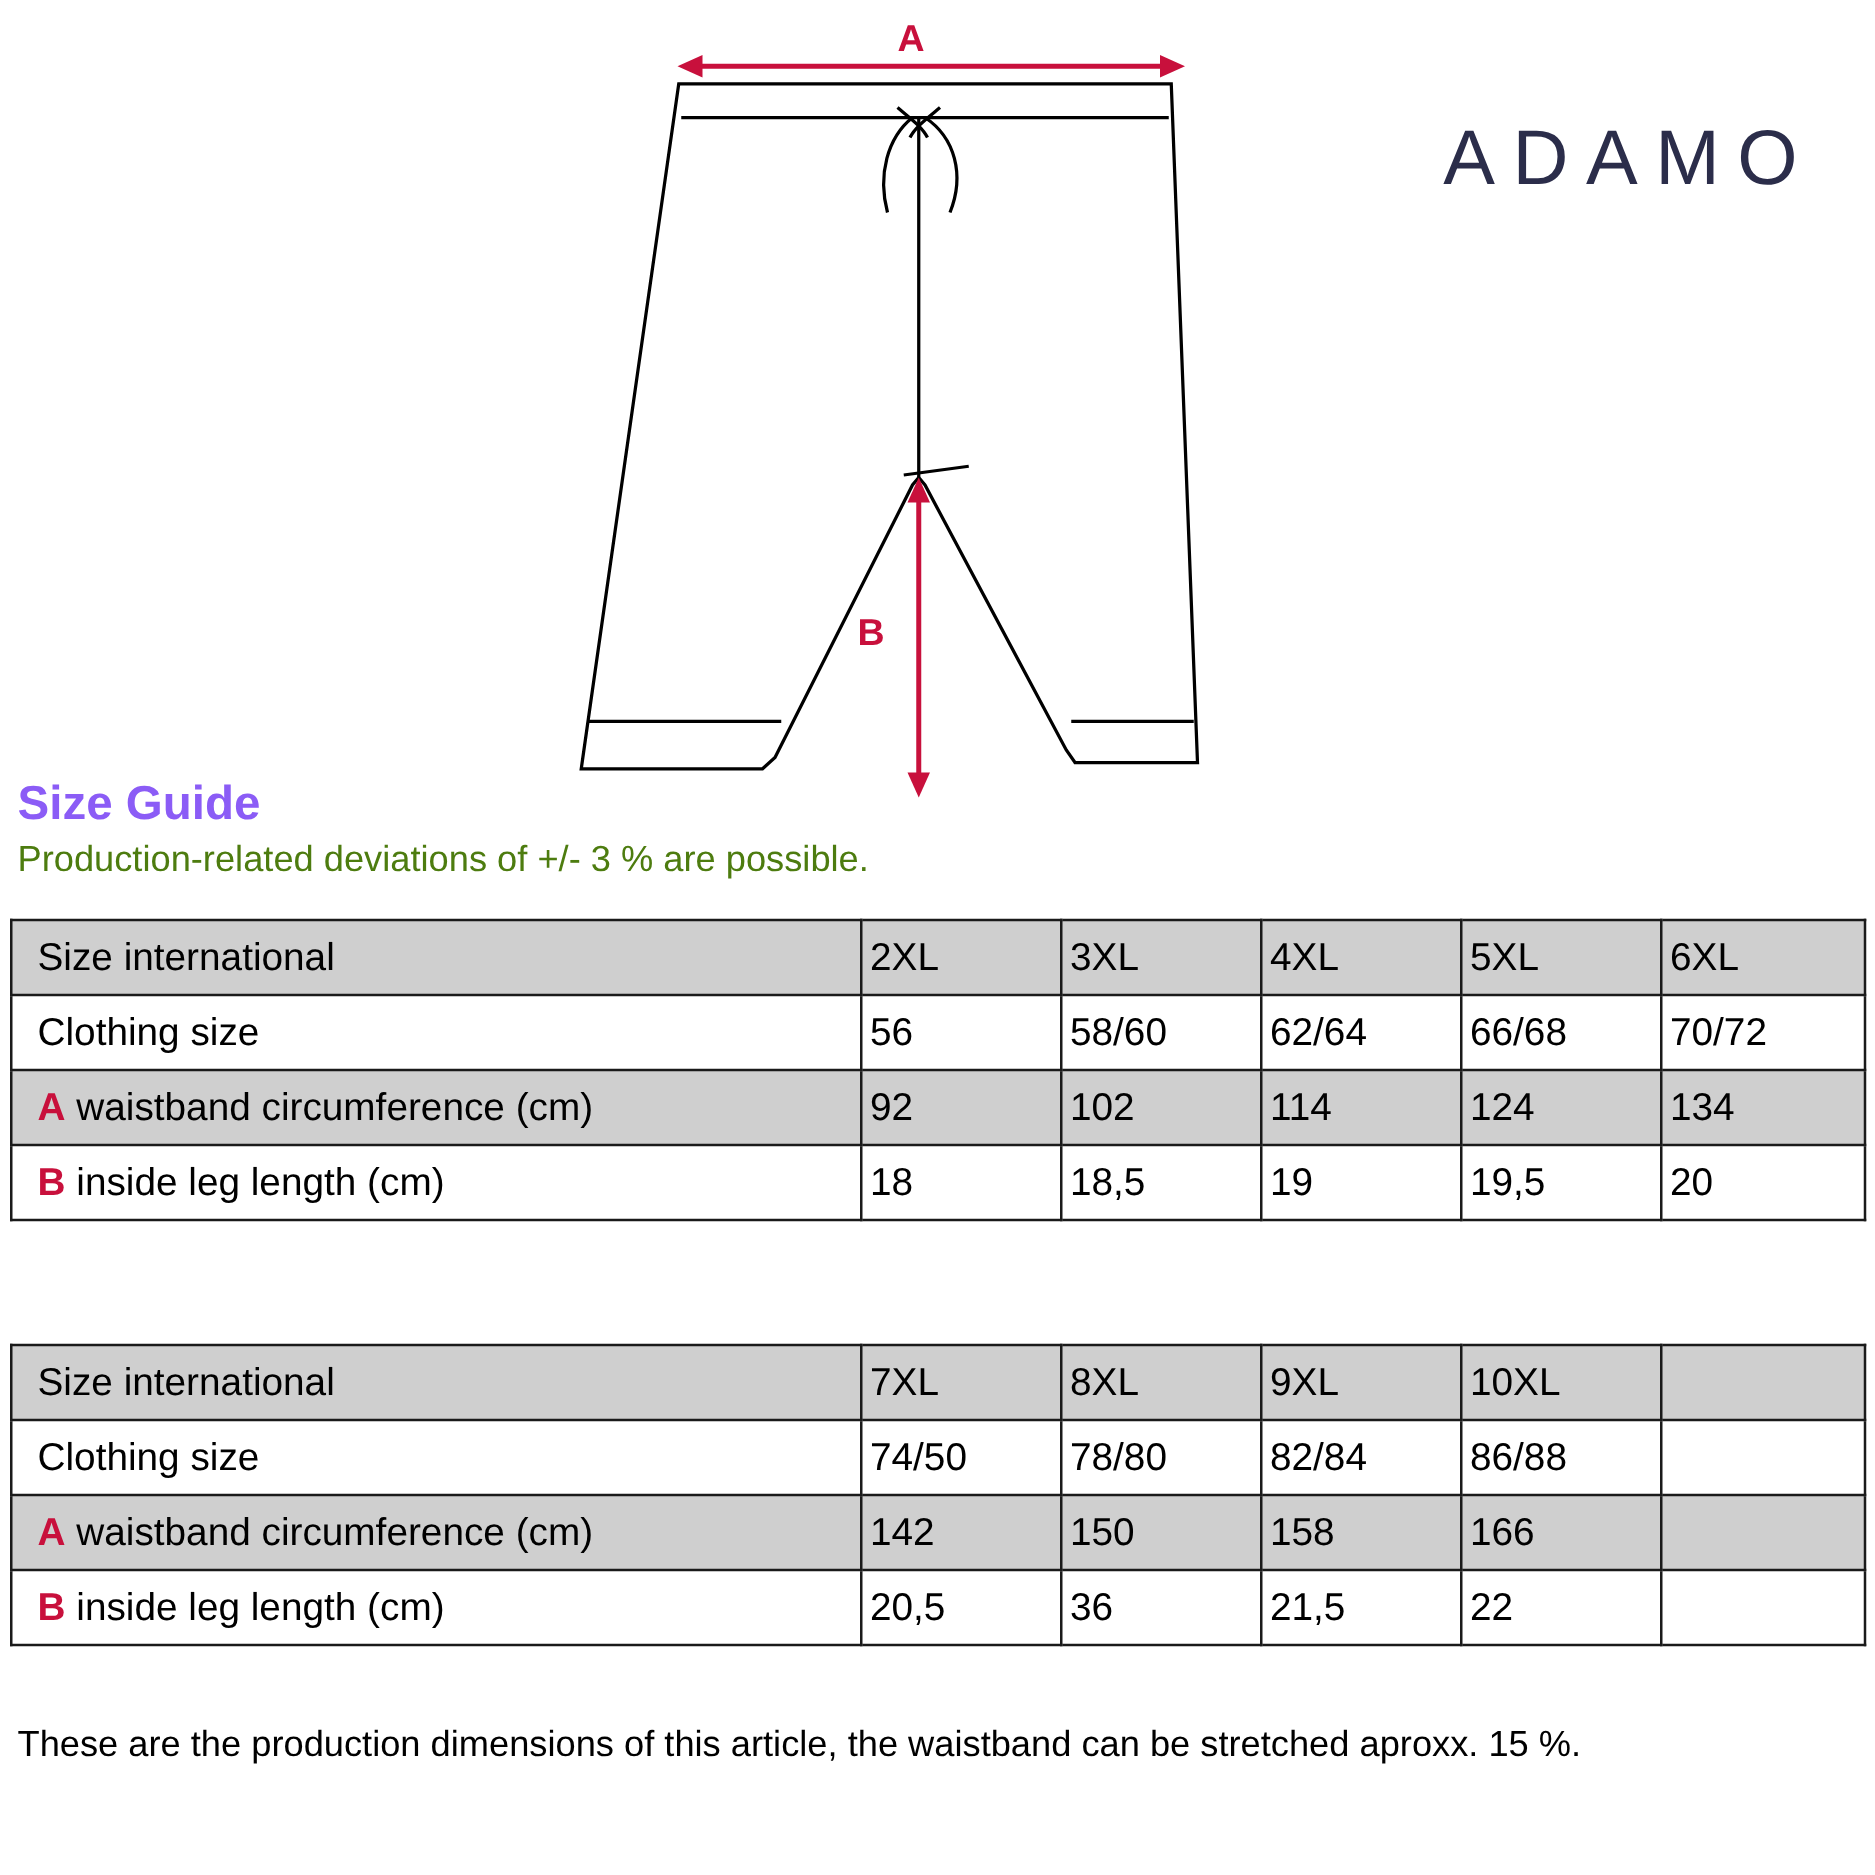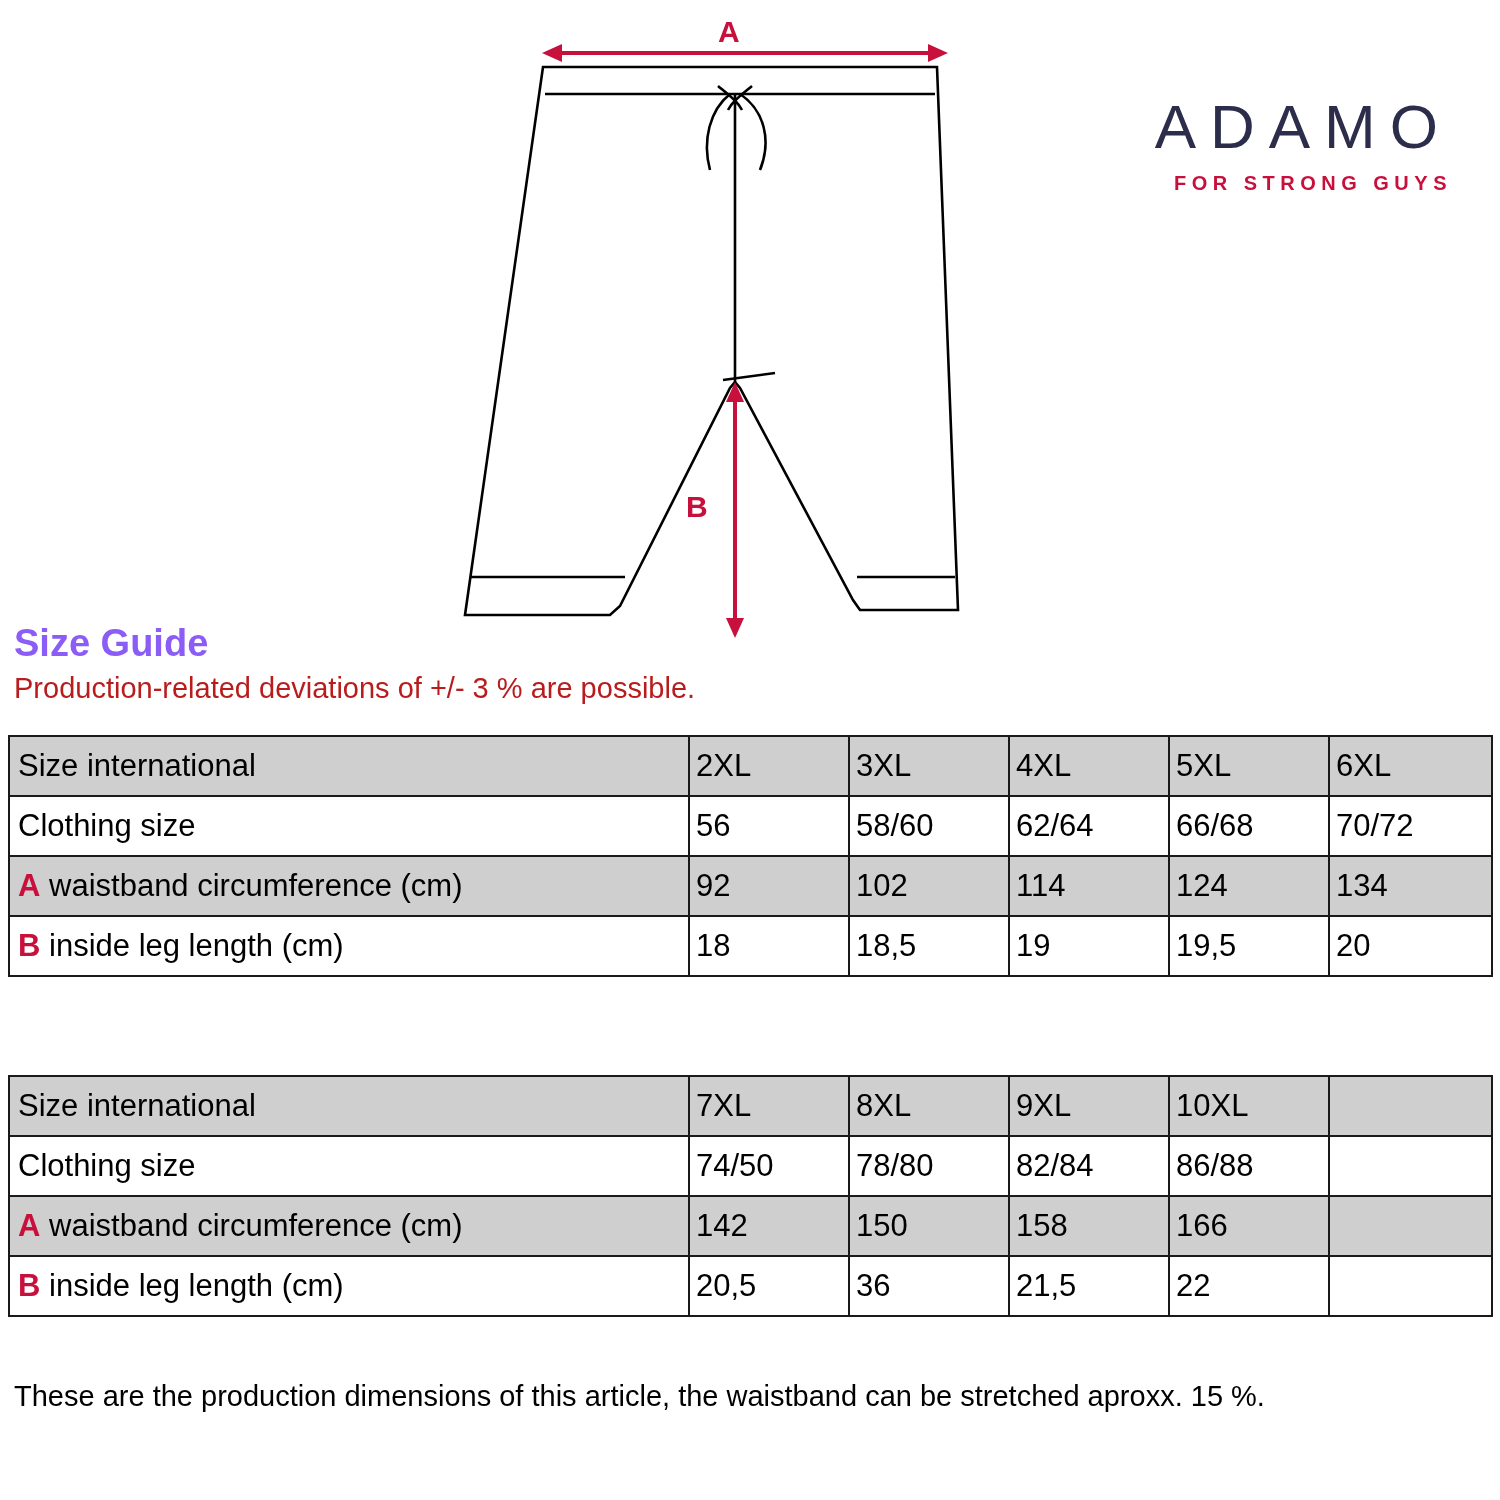--- a/index.html
+++ b/index.html
@@ -76,21 +76,21 @@
     font-weight: 700;
     font-size: 38px;
     color: #8b5cf6;
   }
   .size-guide-sub {
     position: absolute;
     left: 14px;
     top: 672px;
     font-family: "Liberation Sans", sans-serif;
     font-size: 29px;
-    color: #b91c1c;
+    color: #4d7c0f;
   }
 
   
   table.sizes {
     position: absolute;
     left: 8px;
     width: 1484px;
     border-collapse: collapse;
     table-layout: fixed;
     font-family: "Liberation Sans", sans-serif;
@@ -101,21 +101,21 @@
 
   table.sizes td {
     border: 2px solid #1a1a1a;
     height: 60px;
     padding: 0 6px;
     vertical-align: middle;
     box-sizing: border-box;
   }
   table.sizes td.label {
     text-align: left;
-    padding-left: 8px;
+    padding-left: 20px;
   }
   table.sizes td.val {
   }
   table.sizes tr.shaded td {
     background: #cfcfcf;
   }
   table.sizes td.empty {
     border-left: 2px solid #1a1a1a;
   }
   .marker {
@@ -138,21 +138,20 @@
     color: #000;
   }
 </style>
 </head>
 <body>
 
 <div class="page">
 
   <div class="brand">
     <div class="brand-name">ADAMO</div>
-    <div class="brand-tag">FOR STRONG GUYS</div>
   </div>
 
   <div class="illu">
     <svg width="620" height="650" viewBox="0 0 620 650">
 
       <g stroke="#c8103c" stroke-width="4" fill="none">
         <line x1="120" y1="43" x2="510" y2="43"></line>
         <polygon points="112,43 132,34 132,52" fill="#c8103c" stroke="none"></polygon>
         <polygon points="518,43 498,34 498,52" fill="#c8103c" stroke="none"></polygon>
       </g>

